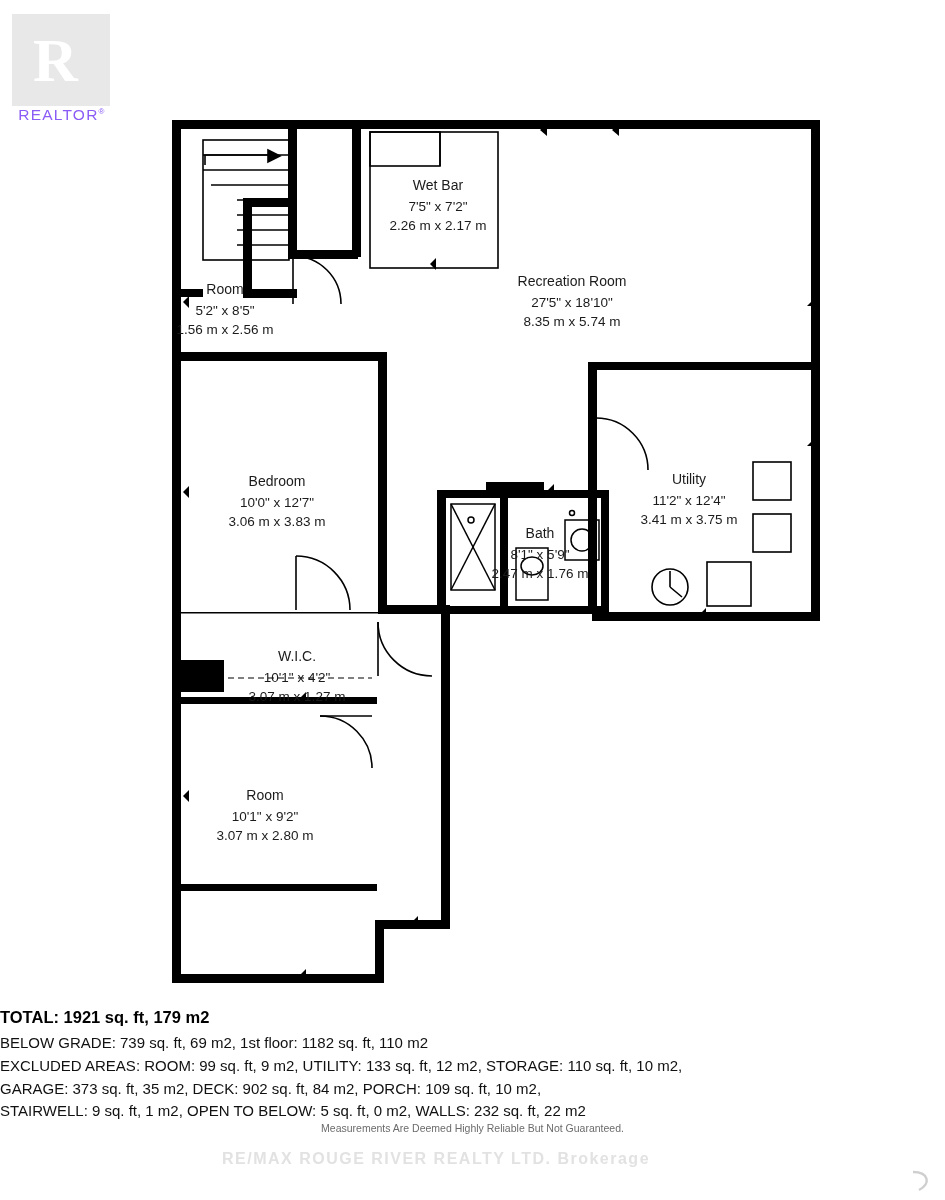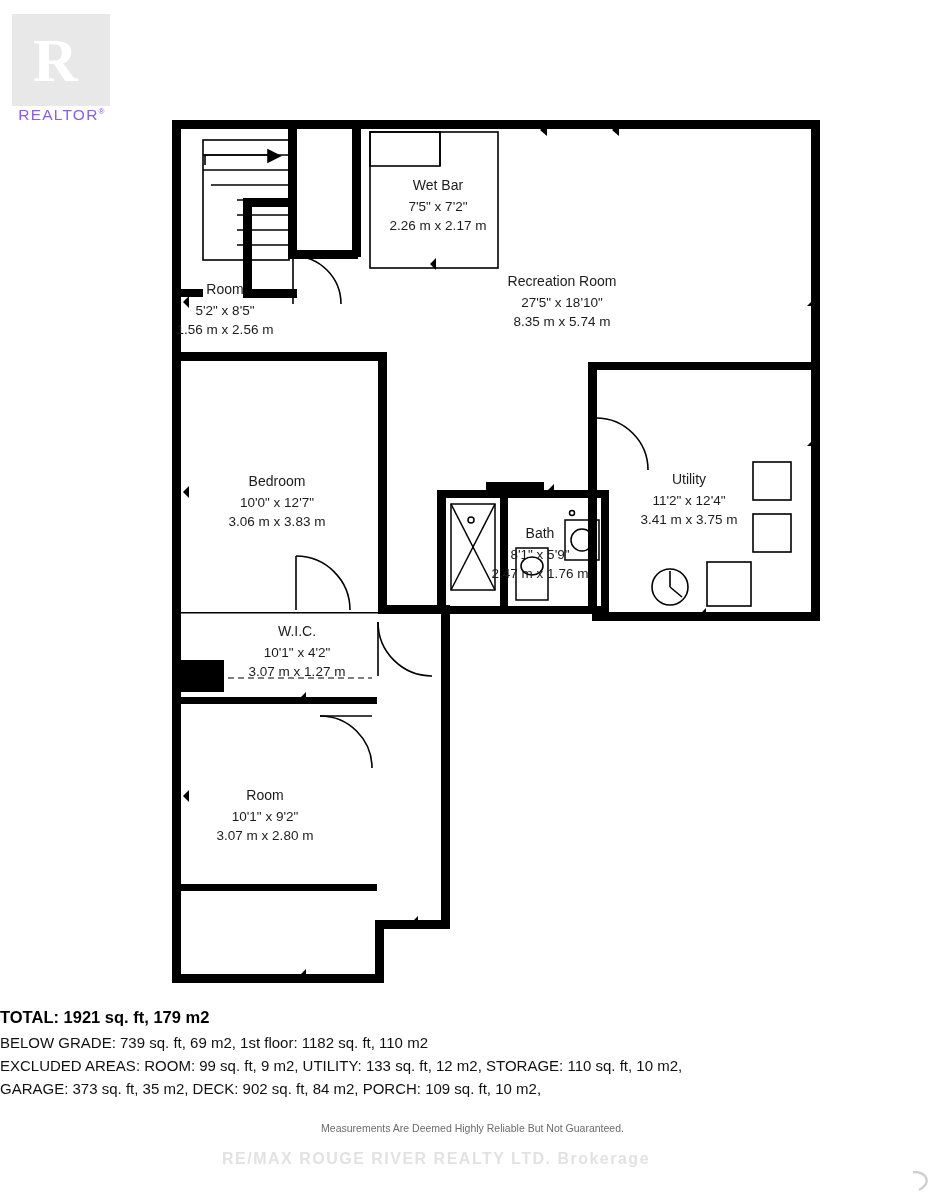--- a/index.html
+++ b/index.html
@@ -284,21 +284,21 @@
     </g>
   </svg>
 
   
   <div class="room-label" style="left:352px; top:176px; width:124px;padding-left:24px;">
     <span class="rname">Wet Bar</span>
     <span class="rdim">7'5" x 7'2"</span>
     <span class="rdim">2.26 m x 2.17 m</span>
   </div>
 
-  <div class="room-label" style="left:463px; top:272px; width:198px;">
+  <div class="room-label" style="left:473px; top:272px; width:198px;">
     <span class="rname">Recreation Room</span>
     <span class="rdim">27'5" x 18'10"</span>
     <span class="rdim">8.35 m x 5.74 m</span>
   </div>
 
   <div class="room-label" style="left:168px; top:280px; width:114px;">
     <span class="rname">Room</span>
     <span class="rdim">5'2" x 8'5"</span>
     <span class="rdim">1.56 m x 2.56 m</span>
   </div>
@@ -314,39 +314,40 @@
     <span class="rdim">11'2" x 12'4"</span>
     <span class="rdim">3.41 m x 3.75 m</span>
   </div>
 
   <div class="room-label" style="left:478px; top:524px; width:124px;">
     <span class="rname">Bath</span>
     <span class="rdim">8'1" x 5'9"</span>
     <span class="rdim">2.47 m x 1.76 m</span>
   </div>
 
-  <div class="room-label" style="left:216px; top:622px; width:162px;">
+  <div class="room-label" style="left:216px; top:647px; width:162px;">
     <span class="rname">W.I.C.</span>
     <span class="rdim">10'1" x 4'2"</span>
     <span class="rdim">3.07 m x 1.27 m</span>
   </div>
 
   <div class="room-label" style="left:184px; top:774px; width:162px;margin-top:12px;">
     <span class="rname">Room</span>
     <span class="rdim">10'1" x 9'2"</span>
     <span class="rdim">3.07 m x 2.80 m</span>
   </div>
 
 </div>
 
 <div class="summary">
   <div class="total">TOTAL: 1921 sq. ft, 179 m2</div>
   <div class="line">BELOW GRADE: 739 sq. ft, 69 m2, 1st floor: 1182 sq. ft, 110 m2</div>
   <div class="line">EXCLUDED AREAS: ROOM: 99 sq. ft, 9 m2, UTILITY: 133 sq. ft, 12 m2, STORAGE: 110 sq. ft, 10 m2,</div>
   <div class="line">GARAGE: 373 sq. ft, 35 m2, DECK: 902 sq. ft, 84 m2, PORCH: 109 sq. ft, 10 m2,</div>
+  <div class="line">STAIRWELL: 9 sq. ft, 1 m2, OPEN TO BELOW: 5 sq. ft, 0 m2, WALLS: 232 sq. ft, 22 m2</div>
 </div>
 
 <div class="disclaimer">Measurements Are Deemed Highly Reliable But Not Guaranteed.</div>
 <div class="watermark">RE/MAX ROUGE RIVER REALTY LTD. Brokerage</div>
 
 <svg class="corner-swoosh" viewBox="0 0 26 22">
   <path d="M4 2 C 20 2, 22 14, 10 20" stroke="#cfcfcf" stroke-width="2.5" fill="none"></path>
 </svg>
 
 </body></html>

